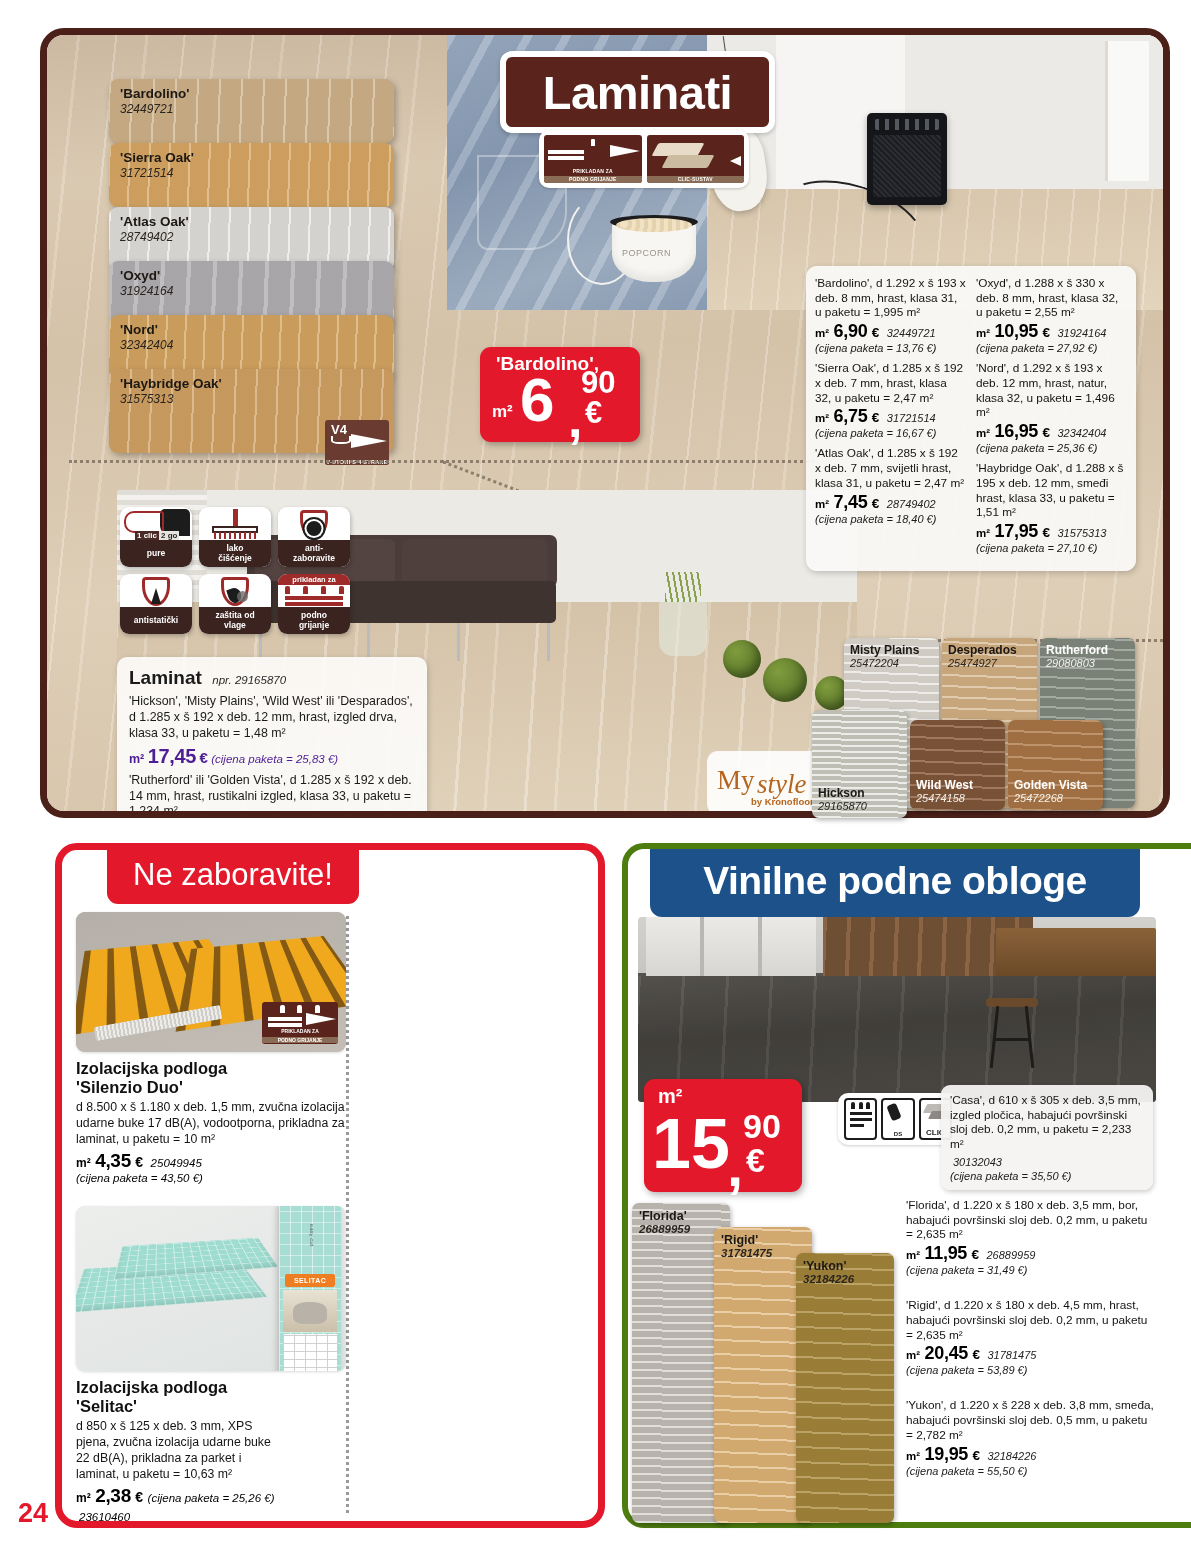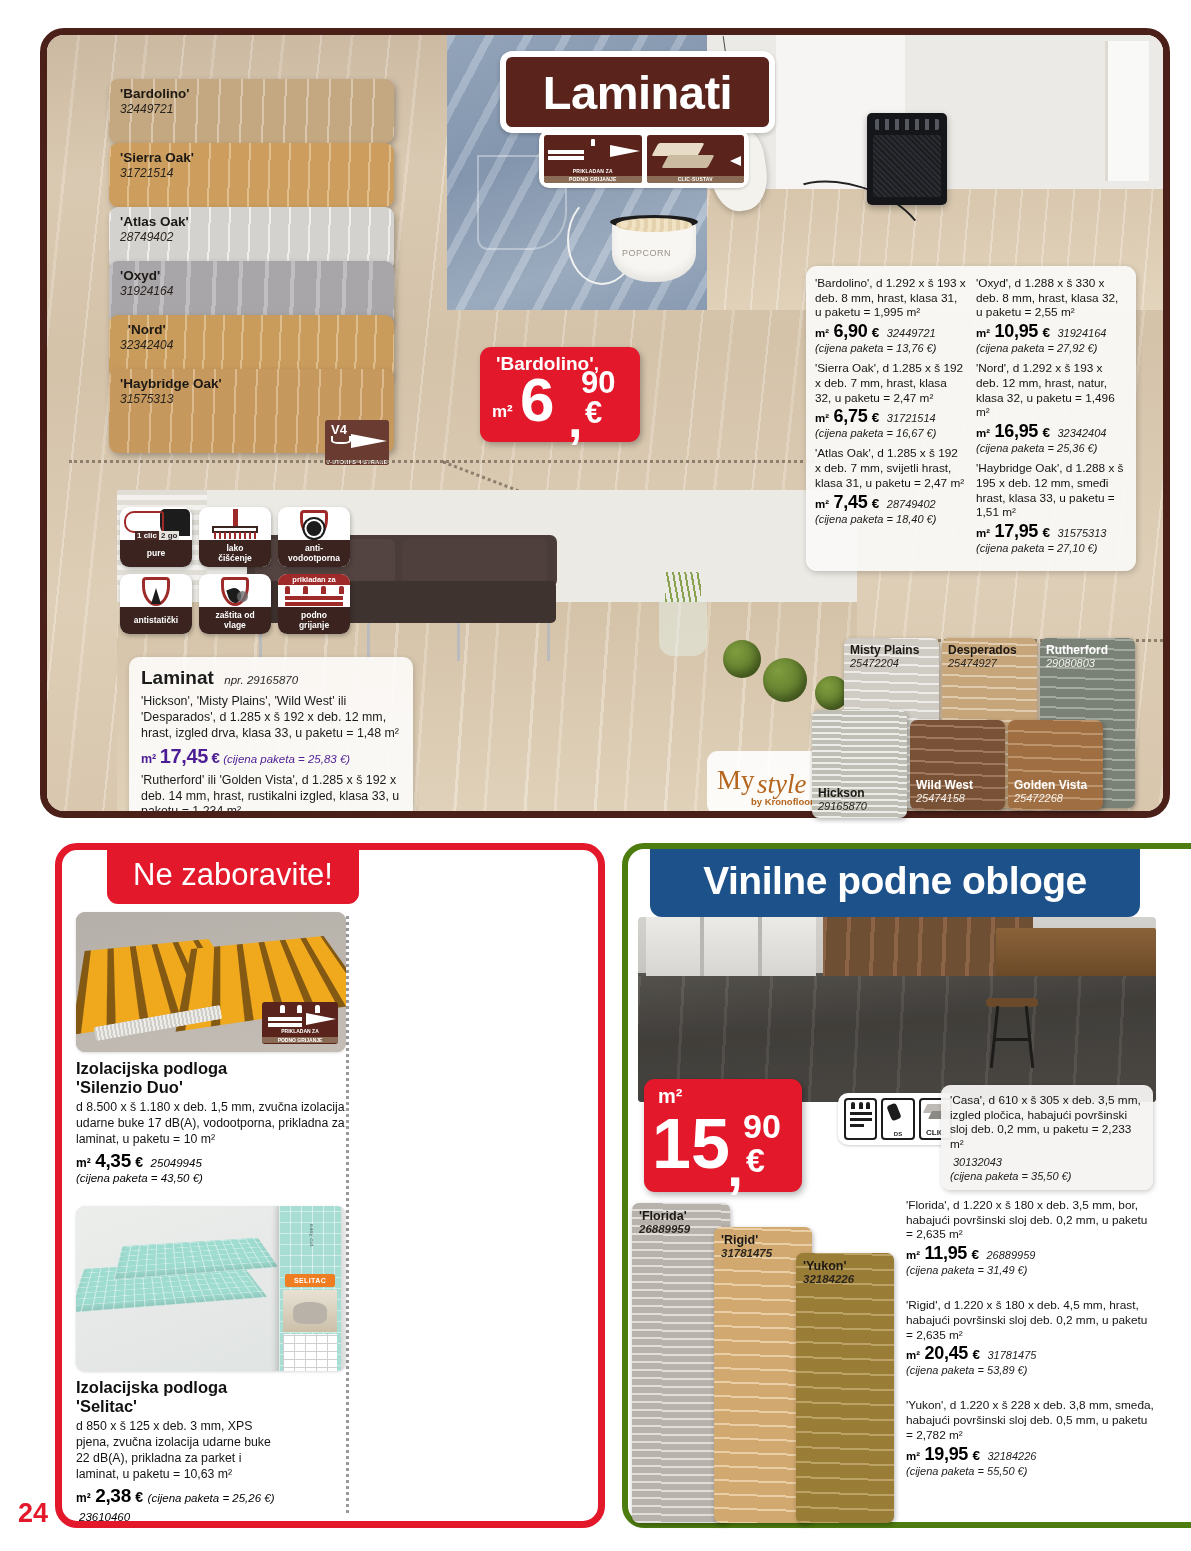--- a/index.html
+++ b/index.html
@@ -203,21 +203,21 @@
     background:#1c1c1c; border-radius:0 50% 50% 50%;}
   .drop2 { position:absolute; left:50%; top:11px; margin-left:2px; width:11px; height:11px; background:#6b6b6b; border-radius:50%; opacity:.8;}
   .pgz-hdr { position:absolute; left:0; top:0; width:100%; height:11px; background:#9e2a2a; color:#fff; font-size:7.5px; font-weight:bold; text-align:center; line-height:11px;}
   .pgz-ppl { position:absolute; left:0; top:12px; width:100%; height:9px; display:flex; justify-content:space-around; }
   .pgz-ppl i { width:5px; height:8px; background:#9e2a2a; display:block; border-radius:2px 2px 0 0;}
   .pgz-pl { position:absolute; left:7px; top:22px; width:58px; height:4px; background:#9e2a2a;}
   .pgz-pl2 { position:absolute; left:7px; top:28px; width:58px; height:4px; background:#9e2a2a;}
 
   
   .laminat-box {
-    position:absolute; left:82px; top:622px; width:284px;
+    position:absolute; left:70px; top:622px; width:310px;
     background:rgba(252,251,249,.93); border-radius:10px;
     padding:10px 12px 12px 12px;
     box-shadow:1px 2px 6px rgba(0,0,0,.18);
   }
   .lb-title { font-size:19px; font-weight:bold; color:#1b1b1b; display:inline-block;}
   .lb-npr { font-size:11.5px; font-style:italic; color:#2a2a2a; margin-left:6px;}
   .lb-desc { font-size:12.4px; color:#1b1b1b; line-height:1.28; margin-top:5px; }
   .lb-price { margin-top:3px; font-size:12px; color:#4c1d95; }
   .lb-price .m2 { font-size:12.5px; font-weight:bold;}
   .lb-price .big { font-size:20px; font-weight:bold; letter-spacing:-.3px;}
@@ -489,21 +489,21 @@
       <div class="plank-code">28749402</div>
     </div>
   </div>
   <div class="plank-card" style="left:62px;  top:226px; background:#b3b0b3;">
     <div class="pg" style="background-image:repeating-linear-gradient(92deg,rgba(255,255,255,.18) 0 4px,rgba(90,90,95,.12) 4px 26px);"></div>
     <div class="plank-label">
       <div class="plank-name">'Oxyd'</div>
       <div class="plank-code">31924164</div>
     </div>
   </div>
-  <div class="plank-card" style="left:62px;  top:280px; background:#d3a765;text-align:center;">
+  <div class="plank-card" style="left:62px;  top:280px; background:#d3a765;">
     <div class="pg" style="background-image:repeating-linear-gradient(92deg,rgba(255,255,255,.25) 0 2px,rgba(140,92,40,.15) 2px 19px);"></div>
     <div class="plank-label">
       <div class="plank-name">'Nord'</div>
       <div class="plank-code">32342404</div>
     </div>
   </div>
   <div class="plank-card" style="left:62px;  top:334px; height:84px; background:#d0a367;">
     <div class="pg" style="background-image:repeating-linear-gradient(92deg,rgba(255,255,255,.25) 0 2px,rgba(140,92,40,.15) 2px 21px);"></div>
     <div class="plank-label">
       <div class="plank-name">'Haybridge Oak'</div>
@@ -606,21 +606,21 @@
         <div class="feat-cap" style="white-space:pre-line;">lako
 čišćenje</div>
       </div>
       <div class="feat">
         <div class="feat-ico">
             <div class="shield">
               <div class="germ"></div>
             </div>
           </div>
         <div class="feat-cap" style="white-space:pre-line;">anti-
-vodootporna</div>
+zaboravite</div>
       </div>
     </div>
     <div class="feat-row">
       <div class="feat">
         <div class="feat-ico">
             <div class="shield">
               <div class="bolt"></div>
             </div>
           </div>
         <div class="feat-cap">antistatički</div>

